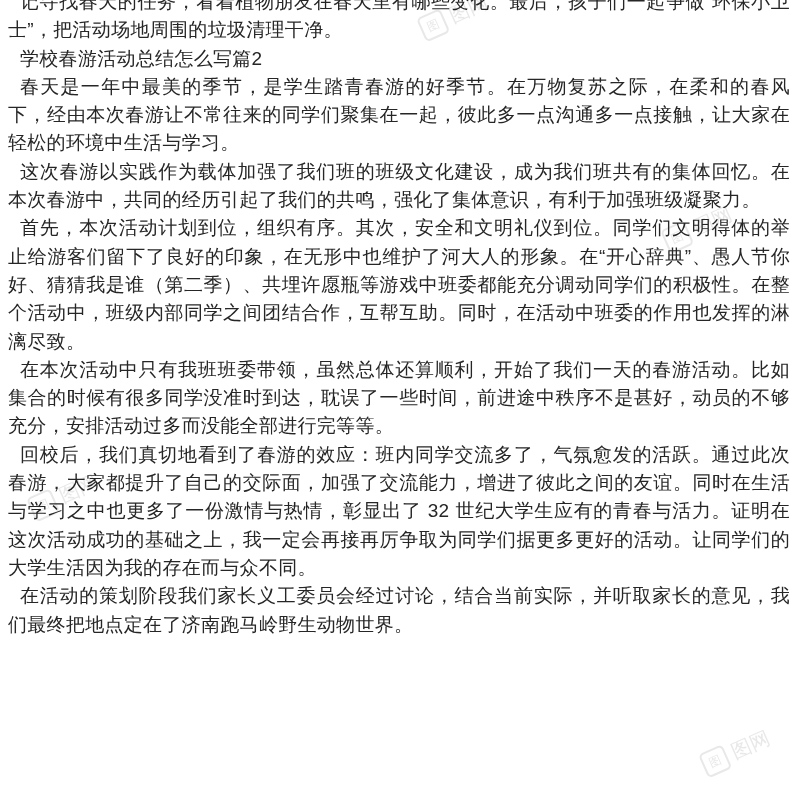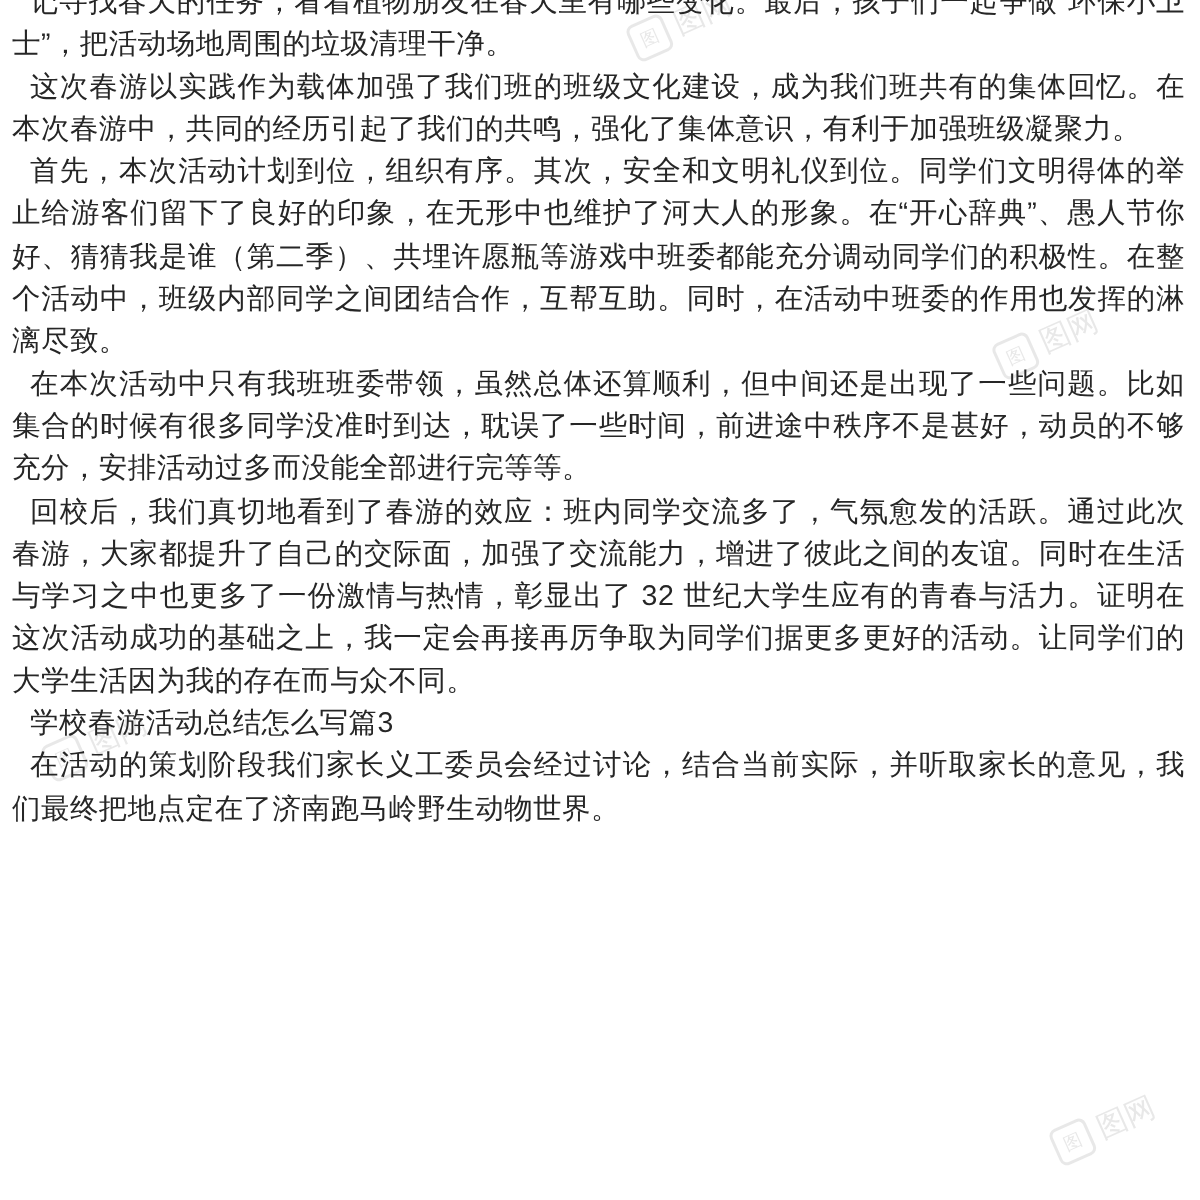--- a/index.html
+++ b/index.html
@@ -75,19 +75,20 @@
   <span class="wm-icon">图</span>
   <span>图网</span>
 </div>
 <div class="wm wm4">
   <span class="wm-icon">图</span>
   <span>图网</span>
 </div>
 
 <div class="doc">
   <p class="block">记寻找春天的任务，看着植物朋友在春天里有哪些变化。最后，孩子们一起争做“环保小卫士”，把活动场地周围的垃圾清理干净。</p>
+  <p class="block">学校春游活动总结怎么写篇2</p>
+  <p class="block">春天是一年中最美的季节，是学生踏青春游的好季节。在万物复苏之际，在柔和的春风下，经由本次春游让不常往来的同学们聚集在一起，彼此多一点沟通多一点接触，让大家在轻松的环境中生活与学习。</p>
   <p class="block">这次春游以实践作为载体加强了我们班的班级文化建设，成为我们班共有的集体回忆。在本次春游中，共同的经历引起了我们的共鸣，强化了集体意识，有利于加强班级凝聚力。</p>
   <p class="block">首先，本次活动计划到位，组织有序。其次，安全和文明礼仪到位。同学们文明得体的举止给游客们留下了良好的印象，在无形中也维护了河大人的形象。在“开心辞典”、愚人节你好、猜猜我是谁（第二季）、共埋许愿瓶等游戏中班委都能充分调动同学们的积极性。在整个活动中，班级内部同学之间团结合作，互帮互助。同时，在活动中班委的作用也发挥的淋漓尽致。</p>
-  <p class="block">在本次活动中只有我班班委带领，虽然总体还算顺利，但中间还是出现了一些问题。比如集合的时候有很多同学没准时到达，耽误了一些时间，前进途中秩序不是甚好，动员的不够充分，安排活动过多而没能全部进行完等等。</p>
+  <p class="block">在本次活动中只有我班班委带领，虽然总体还算顺利，开始了我们一天的春游活动。比如集合的时候有很多同学没准时到达，耽误了一些时间，前进途中秩序不是甚好，动员的不够充分，安排活动过多而没能全部进行完等等。</p>
   <p class="block">回校后，我们真切地看到了春游的效应：班内同学交流多了，气氛愈发的活跃。通过此次春游，大家都提升了自己的交际面，加强了交流能力，增进了彼此之间的友谊。同时在生活与学习之中也更多了一份激情与热情，彰显出了 32 世纪大学生应有的青春与活力。证明在这次活动成功的基础之上，我一定会再接再厉争取为同学们据更多更好的活动。让同学们的大学生活因为我的存在而与众不同。</p>
-  <p class="block">学校春游活动总结怎么写篇3</p>
   <p class="block">在活动的策划阶段我们家长义工委员会经过讨论，结合当前实际，并听取家长的意见，我们最终把地点定在了济南跑马岭野生动物世界。</p>
 </div>
 
 </body></html>

